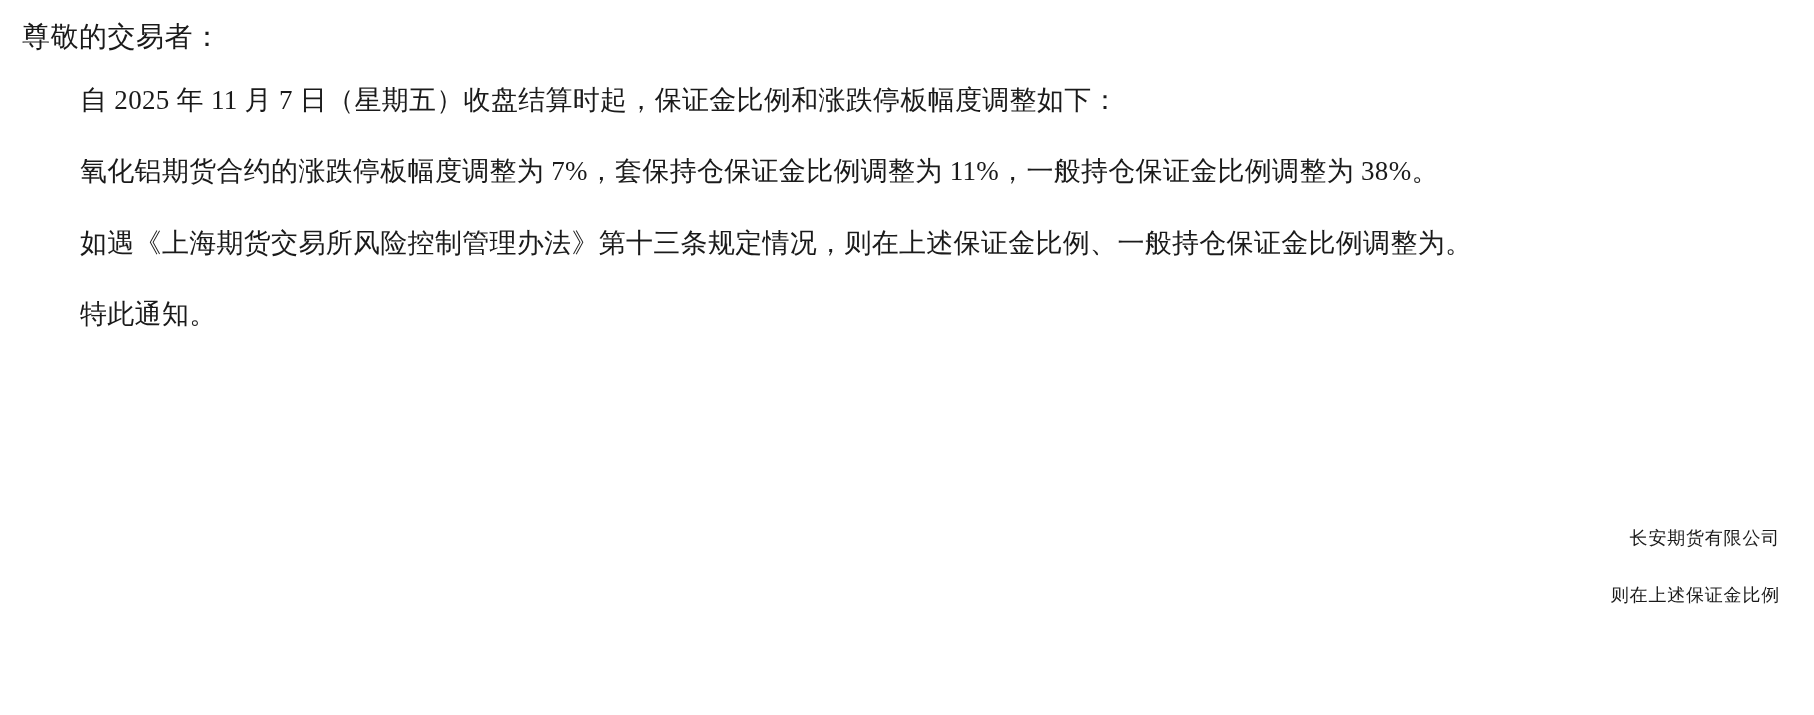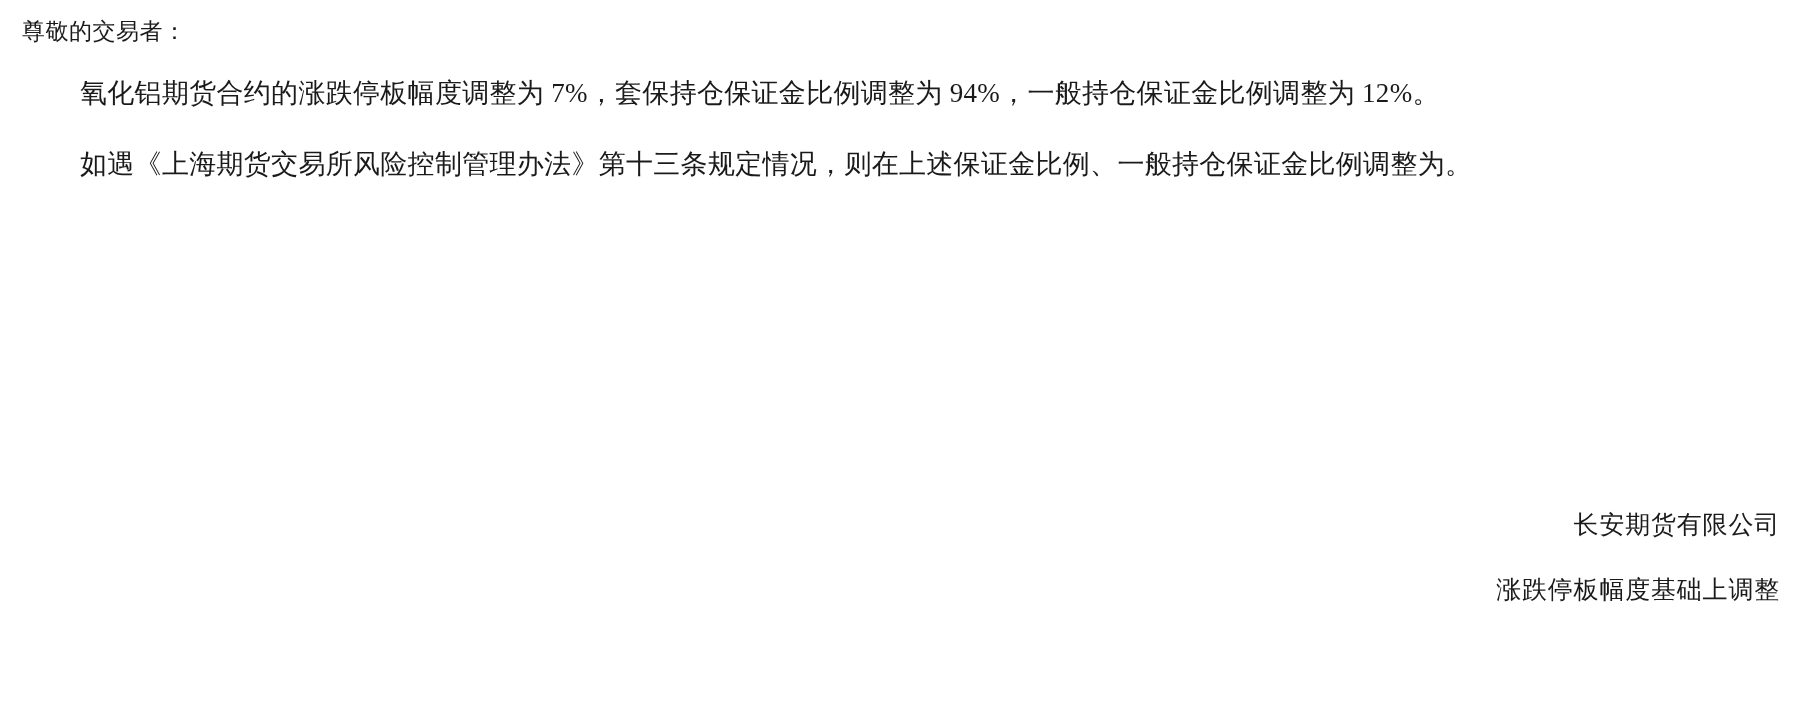--- a/index.html
+++ b/index.html
@@ -18,69 +18,70 @@
     position: relative;
     width: 1814px;
     height: 715px;
     box-sizing: border-box;
     padding: 0;
   }
   .doc-body {
     padding: 18px 30px 0 22px;
   }
   .salutation {
-    font-size: 23px;
+    font-size: 28px;
     line-height: 1.35;
     letter-spacing: 0.5px;
     margin: 0 0 26px 0;
     white-space: pre;
-    font-family: Liberation Mono, monospace;
   }
   .para {
     font-size: 27px;
     line-height: 1.35;
     letter-spacing: 0.3px;
     margin: 0 0 35px 0;
     text-indent: 58px;
     white-space: pre-wrap;
   }
   .para:last-of-type {
     margin-bottom: 0;
   }
   .signature-block {
     position: absolute;
     right: 34px;
     bottom: 108px;
     text-align: right;
   }
   .sig-line {
-    font-size: 25px;
+    font-size: 18px;
     line-height: 1.35;
     letter-spacing: 0.8px;
     margin: 0;
     white-space: pre;
   }
   .sig-line.company {
     margin-bottom: 32px;
   }
 </style>
 </head>
 <body>
 
 <div class="page">
   <div class="doc-body">
 
     <p class="salutation">尊敬的交易者：</p>
 
+    <p class="para">自 2025 年 11 月 7 日（星期五）收盘结算时起，保证金比例和涨跌停板幅度调整如下：</p>
 
-    <p class="para">氧化铝期货合约的涨跌停板幅度调整为 7%，套保持仓保证金比例调整为 94%，一般持仓保证金比例调整为 12%。</p>
+    <p class="para">氧化铝期货合约的涨跌停板幅度调整为 7%，套保持仓保证金比例调整为 11%，一般持仓保证金比例调整为 38%。</p>
 
     <p class="para">如遇《上海期货交易所风险控制管理办法》第十三条规定情况，则在上述保证金比例、一般持仓保证金比例调整为。</p>
 
 
+    <p class="para">特此通知。</p>
 
   </div>
 
   <div class="signature-block">
     <p class="sig-line company">长安期货有限公司</p>
-    <p class="sig-line date">涨跌停板幅度基础上调整</p>
+    <p class="sig-line date">则在上述保证金比例</p>
   </div>
 </div>
 
 </body></html>

